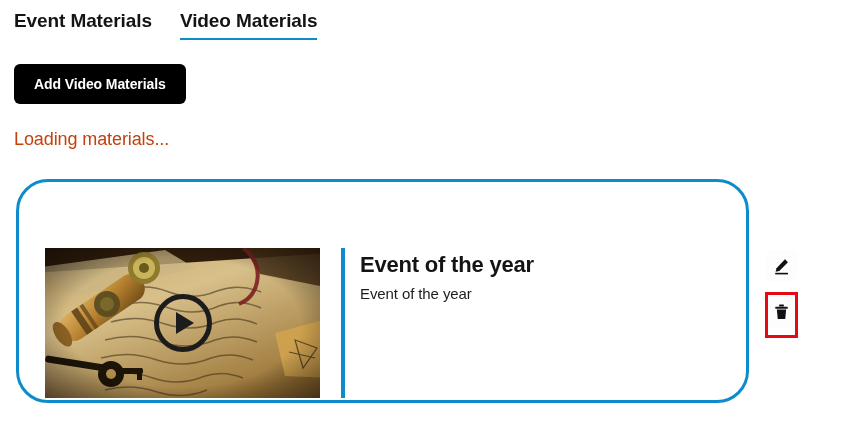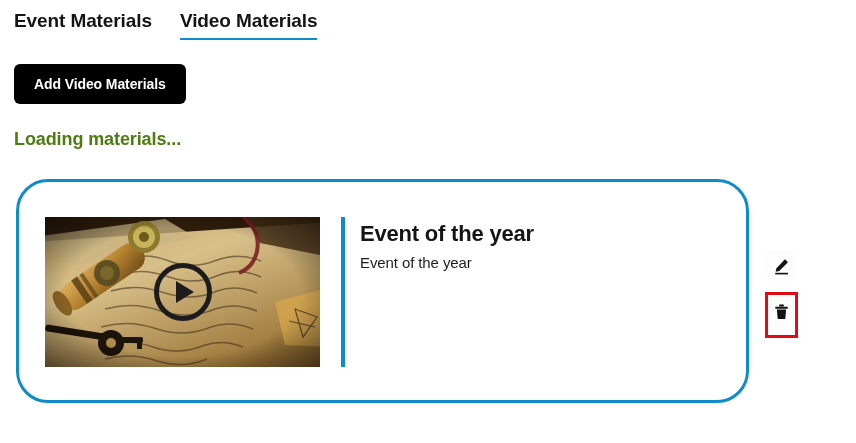--- a/index.html
+++ b/index.html
@@ -30,32 +30,32 @@
     border: none; border-radius: 6px;
     font-family: "Liberation Sans", sans-serif;
     font-size: 14px; font-weight: bold; letter-spacing: -0.1px;
     display: flex; align-items: center; justify-content: center;
     cursor: pointer;
   }
 
   
   .loading {
     position: absolute; left: 14px; top: 129px;
-    font-size: 18px; font-weight: bold; color: #4d7c0f;
+    font-size: 18px; font-weight: normal; color: #c2410c;
     letter-spacing: -0.1px;
   }
 
   
   .card {
     position: absolute; left: 16px; top: 179px;
     width: 733px; height: 224px;
     border: 3px solid #0d8bcb; border-radius: 32px;
     background: #ffffff;
   }
-  .card-inner { position: relative; width: 100%; height: 100%; }
+  .card-inner { position: relative; width: 100%; height: 100%; margin-top: 31px; }
 
   .thumb {
     position: absolute; left: 26px; top: 35px;
     width: 275px; height: 150px;
     overflow: hidden;
     background: #3a2512;
   }
   .thumb-art { position: absolute; inset: 0; }
 
   .play-btn {

